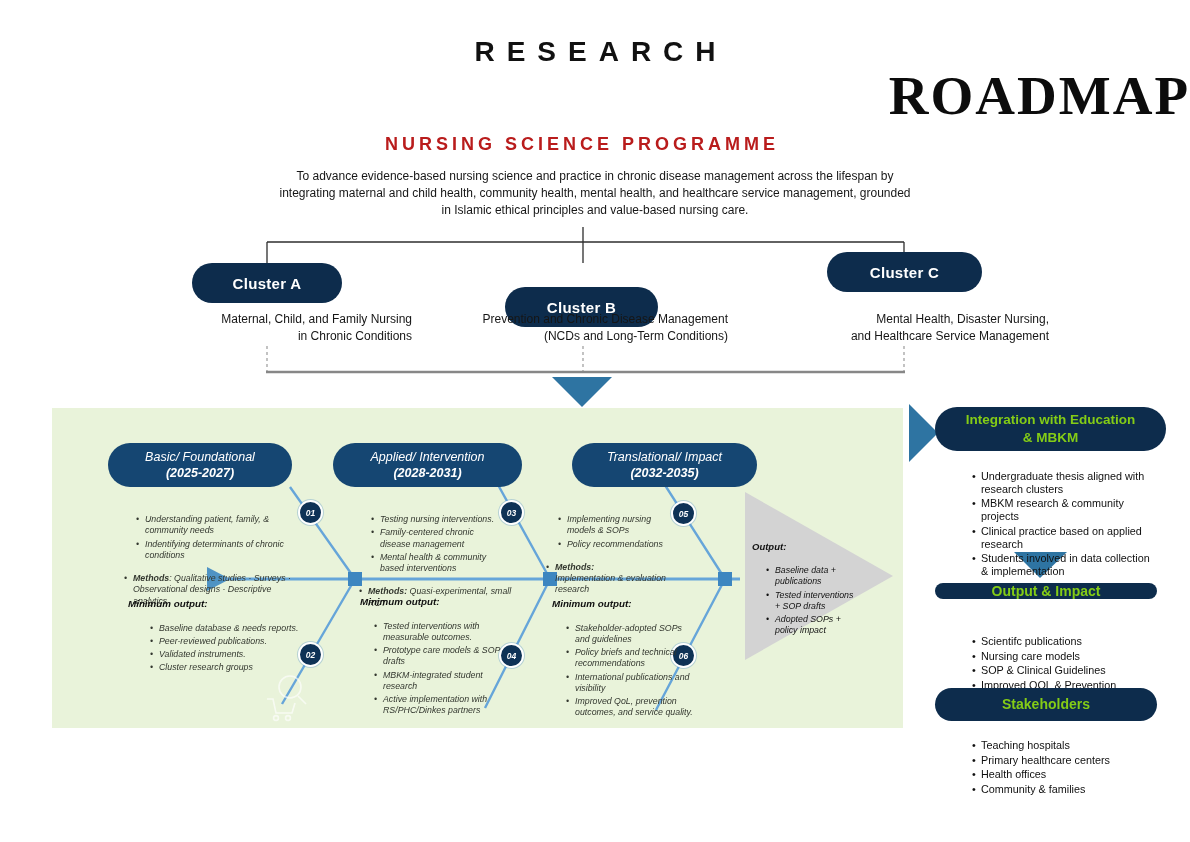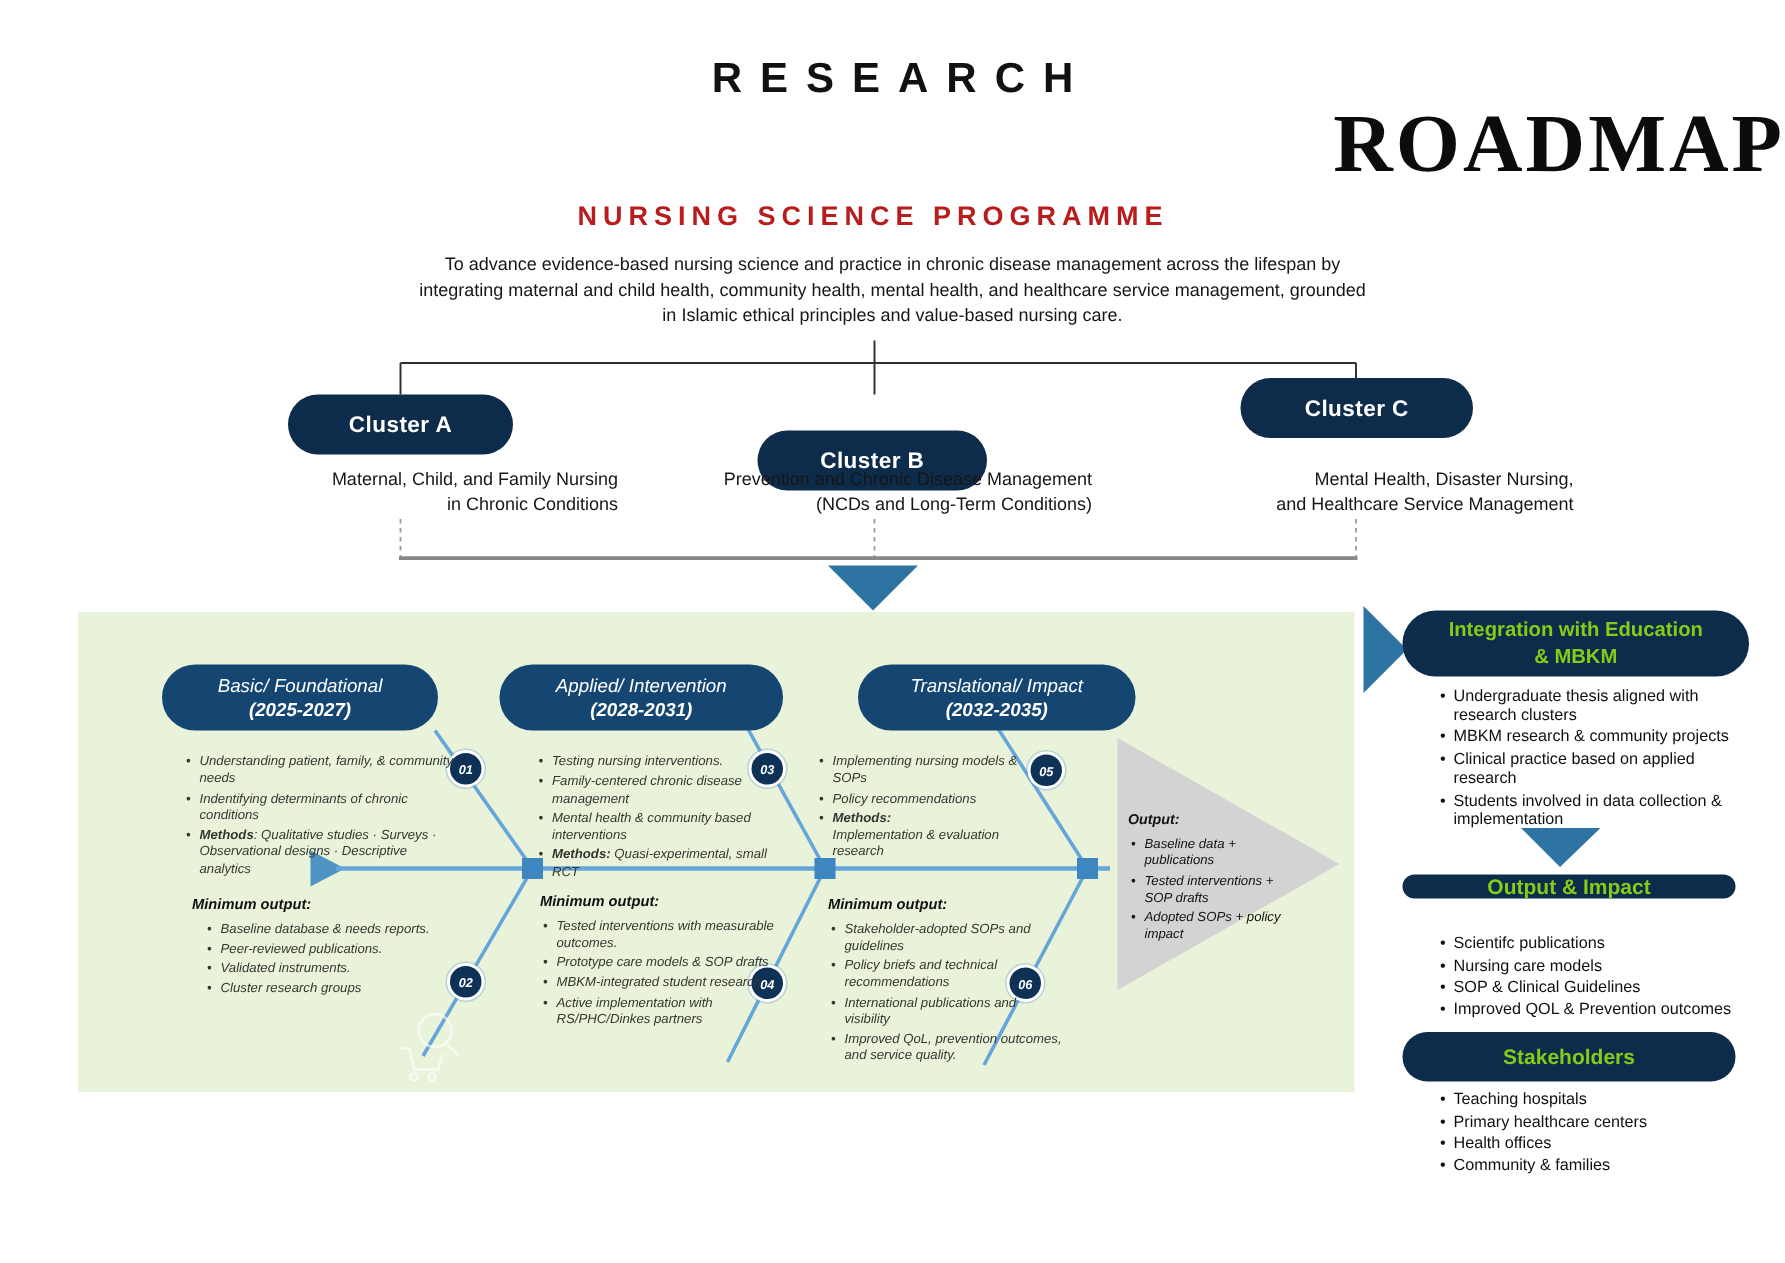--- a/index.html
+++ b/index.html
@@ -21,21 +21,21 @@
   
   .panel{left:52px;top:408px;width:851px;height:320px;background:#e9f3da;font-style:italic;}
   .ppill{border-radius:22px;background:#154672;color:#fff;text-align:center;
          display:flex;flex-direction:column;align-items:center;justify-content:center;line-height:1.3;}
   .ppill .l1{font-size:12.5px;}
   .ppill .l2{font-size:12.5px;font-weight:bold;}
   .badge{width:21px;height:21px;border-radius:50%;background:#0e3256;border:2px solid #fff;
          color:#fff;font-size:8.5px;font-weight:bold;display:flex;align-items:center;justify-content:center;
          box-shadow:0 0 0 1px rgba(90,150,200,.35);}
   .sect{font-size:8.8px;line-height:1.28;color:#33372f;}
-  ul.blist{list-style:none;margin:0;padding:0;}
+  ul.blist{list-style:none;margin:12px;padding:0;}
   ul.blist li{position:relative;padding-left:11px;margin-bottom:2px;}
   ul.blist li::before{content:"\2022";position:absolute;left:2px;top:0;}
   .brow{position:relative;padding-left:11px;}
   .brow::before{content:"\2022";position:absolute;left:2px;top:0;}
   .minhead{font-size:9.8px;font-weight:bold;color:#111;margin-bottom:3px;}
   .outlabel{font-size:9.5px;font-weight:bold;color:#111;margin-bottom:4px;}
   
   .spill{background:#0d2c4c;color:#84cc16;font-weight:bold;text-align:center;border-radius:22px;
          display:flex;align-items:center;justify-content:center;white-space:pre-line;line-height:1.3;}
   .slist{font-size:10.8px;line-height:1.18;color:#101010;}
@@ -106,21 +106,21 @@
     </div>
     <div class="abs ppill" style="left:520px;top:35px;width:185px;height:44px;">
       <span class="l1">Translational/ Impact</span>
       <span class="l2">(2032-2035)</span>
     </div>
 
     <div class="abs badge" style="left:246px;top:92px;">01</div>
     <div class="abs badge" style="left:246px;top:234px;">02</div>
     <div class="abs badge" style="left:447px;top:92px;">03</div>
     <div class="abs badge" style="left:447px;top:235px;">04</div>
-    <div class="abs badge" style="left:619px;top:93px;margin-left:14px;">05</div>
+    <div class="abs badge" style="left:619px;top:93px;">05</div>
     <div class="abs badge" style="left:619px;top:235px;">06</div>
 
     <div class="abs sect" style="left:70px;top:94px;width:182px;">
       <ul class="blist">
           <li>Understanding patient, family, &amp; community needs</li>
           <li>Indentifying determinants of chronic conditions</li>
         </ul>
       <div class="brow"><b>Methods</b><span>: Qualitative studies · Surveys · Observational designs · Descriptive analytics</span></div>
     </div>
 

